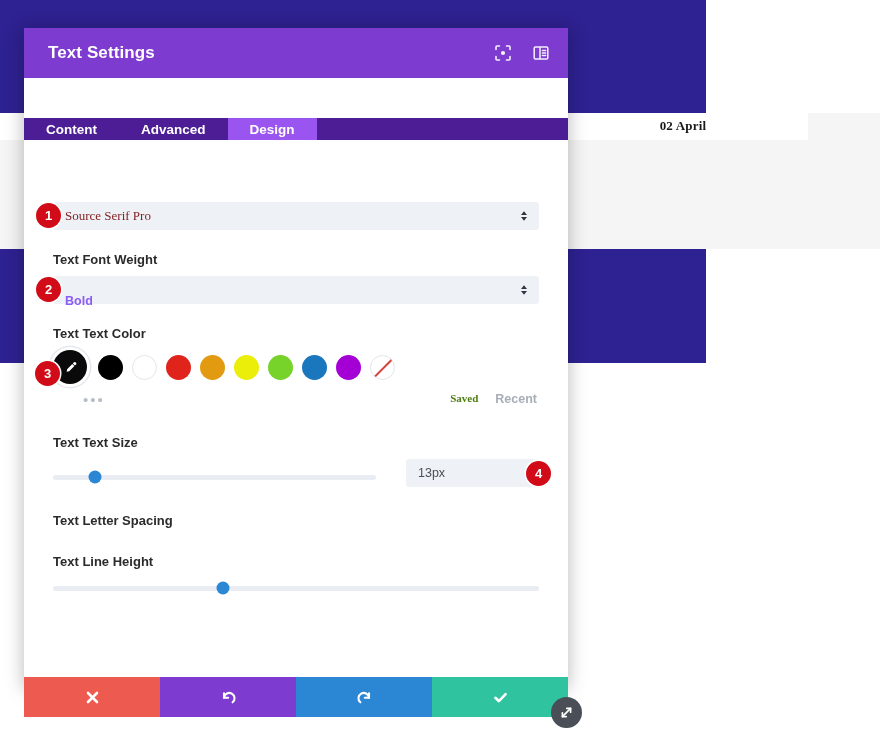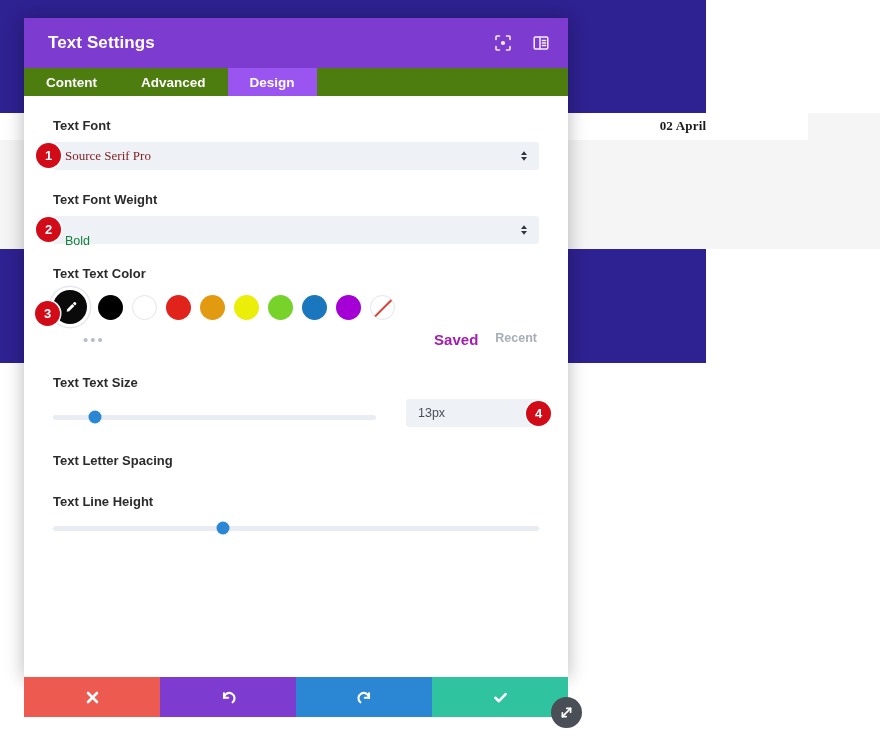--- a/index.html
+++ b/index.html
@@ -72,28 +72,29 @@
     top: 249px;
     width: 706px;
     height: 114px;
     background: #2e2191;
   }
 
   
   .modal {
     position: absolute;
     left: 24px;
-    top: 18px;
+    top: 28px;
     width: 544px;
     height: 659px;
     background: #ffffff;
     box-shadow: 0 2px 18px rgba(0,0,0,.28);
     display: flex;
     flex-direction: column;
     overflow: hidden;
+    gap: 40px;
   }
 
   .modal-header {
     height: 50px;
     background: #7e3bd0;
     display: flex;
     align-items: center;
     padding: 0 18px 0 24px;
     flex: 0 0 auto;
   }
@@ -111,22 +112,22 @@
   }
   .hdr-icon {
     width: 18px;
     height: 18px;
     opacity: .92;
     display: block;
     cursor: pointer;
   }
 
   .modal-tabs {
-    height: 28px;
-    background: #4d7c0f;
+    height: 22px;
+    background: #4c1d95;
     display: flex;
     flex: 0 0 auto;
     text-align: center;
   }
   .tab {
     display: flex;
     align-items: center;
     justify-content: center;
     padding: 0 22px;
     color: #ffffff;
@@ -167,22 +168,22 @@
     cursor: pointer;
     position: relative;
   }
   .select-ctl .sel-val { flex: 1 1 auto; }
   .select-ctl.serif-preview .sel-val {
     font-family: Liberation Serif, serif;
     font-size: 13px;
     color: #7f1d1d;
   }
   .select-ctl.bold-preview .sel-val {
-    font-weight: normal;
-    color: #15803d;
+    font-weight: bold;
+    color: #8b5cf6;
     margin-top: 21px;
   }
   .sel-arrows {
     width: 10px;
     height: 16px;
     display: block;
     flex: 0 0 auto;
   }
 
   
@@ -287,21 +288,21 @@
     margin-left: 30px;
     line-height: 1;
     cursor: pointer;
   }
   .meta-links {
     margin-left: auto;
     display: flex;
     gap: 17px;
     padding-right: 2px;
   }
-  .link-saved { color: #a21caf; font-size: 15px; font-weight: 600; cursor: pointer; }
+  .link-saved { color: #4d7c0f; font-size: 11px; font-weight: 600; cursor: pointer; font-family: Liberation Serif, serif; }
   .link-recent { color: #a8aeb8; font-size: 12.5px; font-weight: 600; cursor: pointer; }
 
   
   .slider-row {
     display: flex;
     align-items: flex-end;
     gap: 30px;
     position: relative;
   }
   .slider-wrap {
@@ -424,21 +425,20 @@
 
   <div class="modal-tabs">
     <div class="tab">Content</div>
     <div class="tab">Advanced</div>
     <div class="tab active">Design</div>
   </div>
 
   <div class="modal-body">
 
     <div class="field">
-      <span class="field-label">Text Font</span>
       <div class="select-ctl serif-preview">
         <div class="badge badge-1">1</div>
         <span class="sel-val">Source Serif Pro</span>
         <span class="sel-arrows">
           <svg viewBox="0 0 10 16" fill="#2f3640">
             <path d="M5 3.2 L8 7 L2 7 Z"></path>
             <path d="M5 12.8 L8 9 L2 9 Z"></path>
           </svg>
         </span>
       </div>

